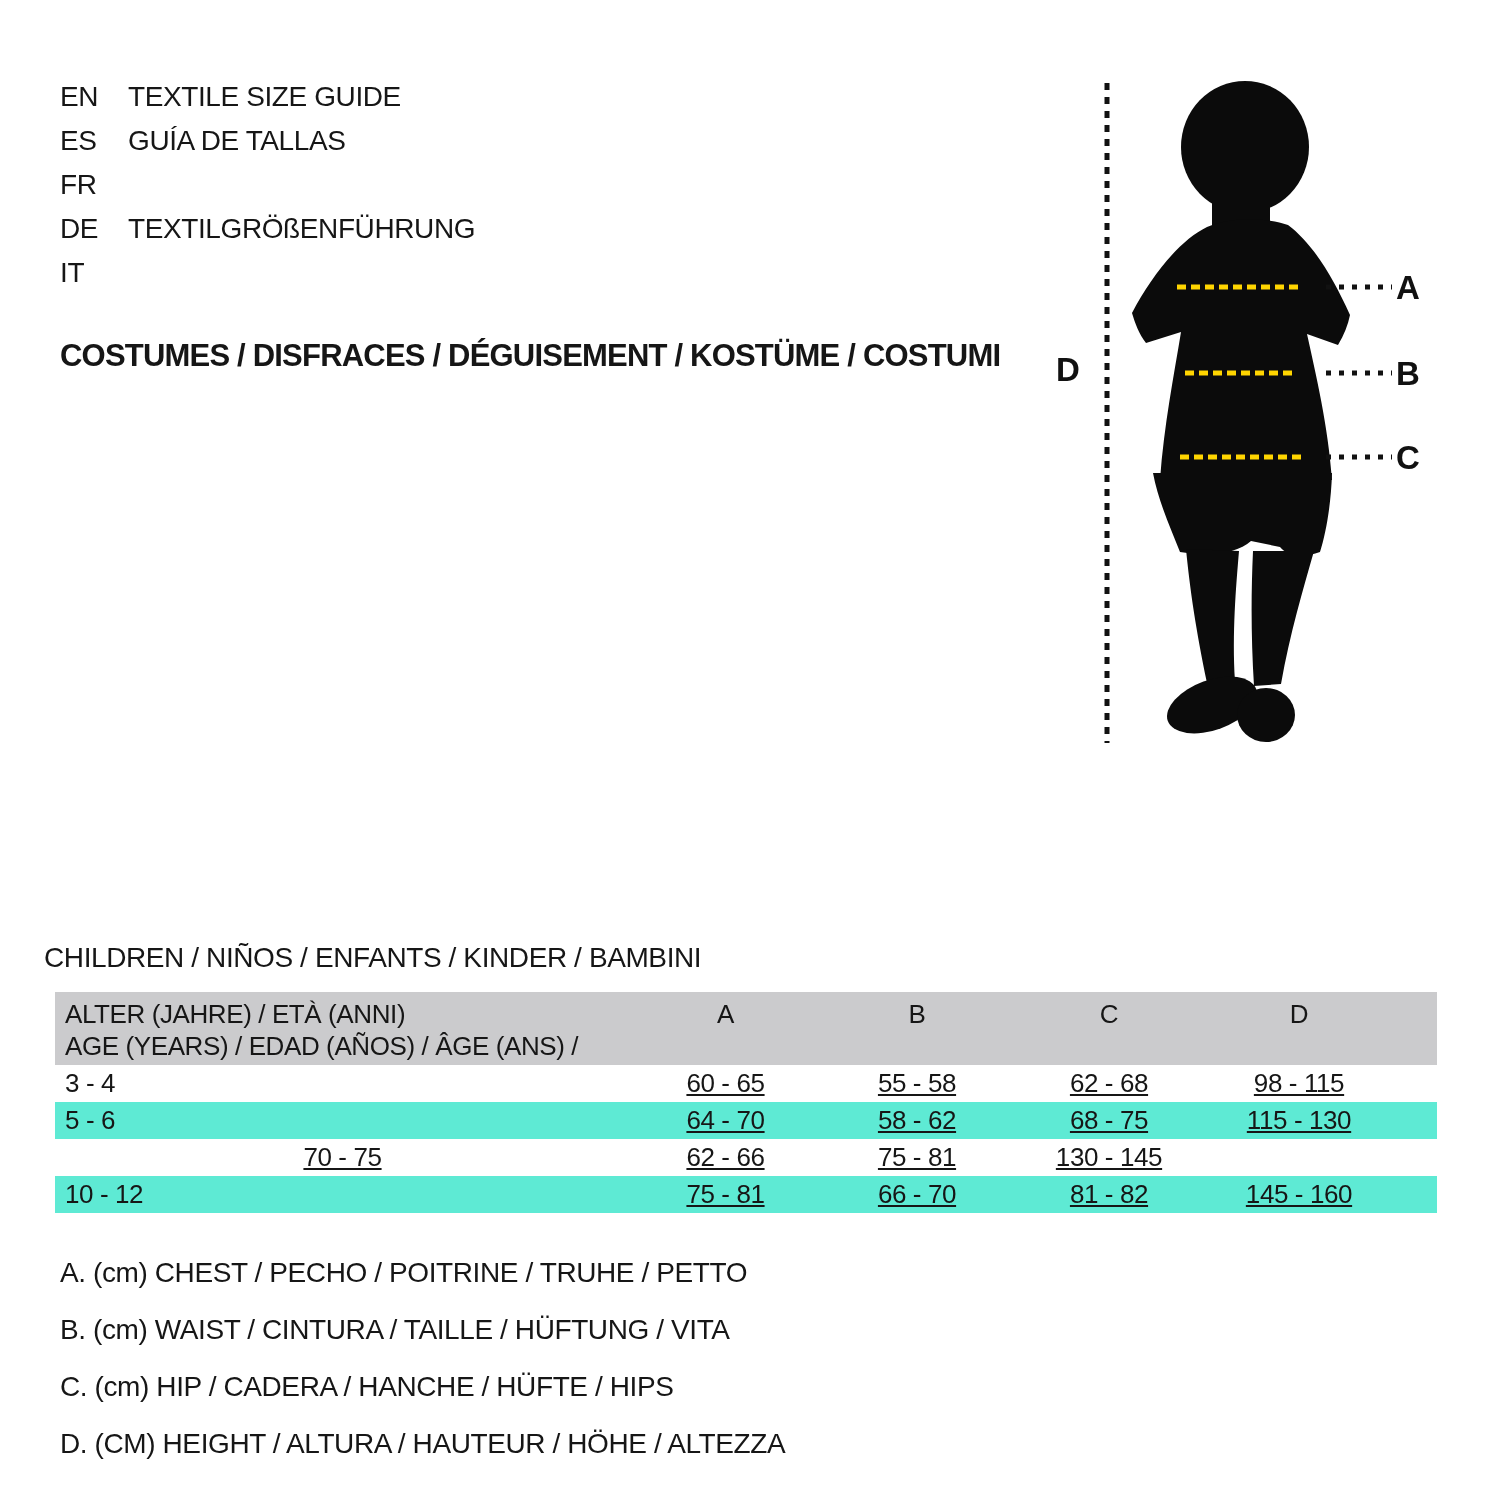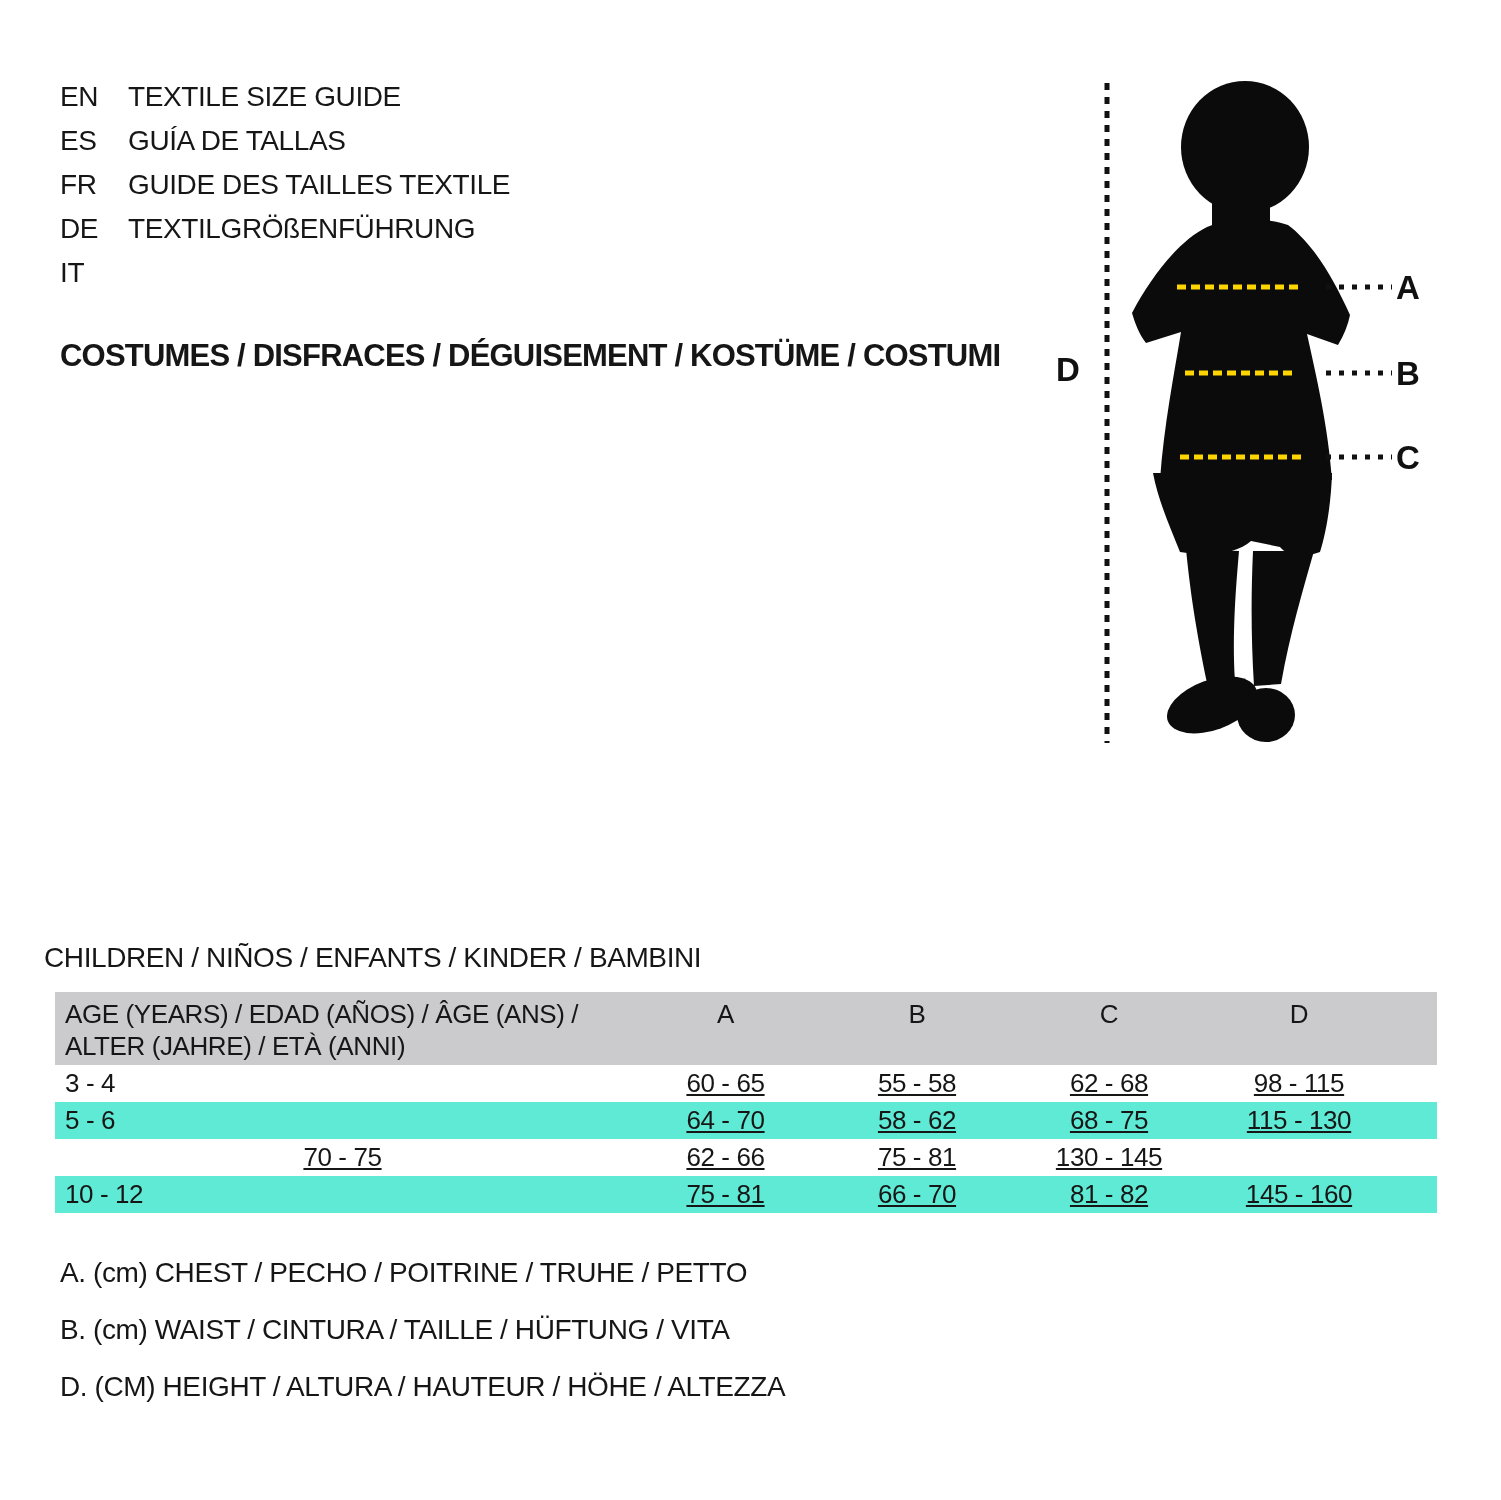--- a/index.html
+++ b/index.html
@@ -59,21 +59,20 @@
     <div class="lang-row">
       <span class="lang-code">EN</span>
       <span class="lang-label">TEXTILE SIZE GUIDE</span>
     </div>
     <div class="lang-row">
       <span class="lang-code">ES</span>
       <span class="lang-label">GUÍA DE TALLAS</span>
     </div>
     <div class="lang-row">
       <span class="lang-code">FR</span>
-      <span class="lang-label">GUIDE DES TAILLES TEXTILE</span>
     </div>
     <div class="lang-row">
       <span class="lang-code">DE</span>
       <span class="lang-label">TEXTILGRÖßENFÜHRUNG</span>
     </div>
     <div class="lang-row">
       <span class="lang-code">IT</span>
     </div>
   </div>
 
@@ -114,22 +113,22 @@
     <text x="356" y="224">A</text>
     <text x="356" y="310">B</text>
     <text x="356" y="394">C</text>
   </svg>
 
   <div class="children-heading">CHILDREN / NIÑOS / ENFANTS / KINDER / BAMBINI</div>
 
   <div class="size-table">
     <div class="thead">
       <div class="th-age">
+        <div>ALTER (JAHRE) / ETÀ (ANNI)</div>
         <div>AGE (YEARS) / EDAD (AÑOS) / ÂGE (ANS) /</div>
-        <div>ALTER (JAHRE) / ETÀ (ANNI)</div>
       </div>
       <div class="th-col">A</div>
       <div class="th-col">B</div>
       <div class="th-col">C</div>
       <div class="th-col">D</div>
       <div></div>
     </div>
     <div class="tbody">
       <div class="trow">
         <div class="td-age">3 - 4</div>
@@ -161,16 +160,17 @@
         <div class="td-val">81 - 82</div>
         <div class="td-val">145 - 160</div>
         <div></div>
       </div>
     </div>
   </div>
 
   <div class="legend">
     <div class="legend-line">A. (cm) CHEST / PECHO / POITRINE / TRUHE / PETTO</div>
     <div class="legend-line">B. (cm) WAIST / CINTURA / TAILLE / HÜFTUNG / VITA</div>
+    <div class="legend-line">C. (cm) HIP / CADERA / HANCHE / HÜFTE / HIPS</div>
     <div class="legend-line">D. (CM) HEIGHT / ALTURA / HAUTEUR / HÖHE / ALTEZZA</div>
   </div>
 
 </div>
 
 </body></html>

